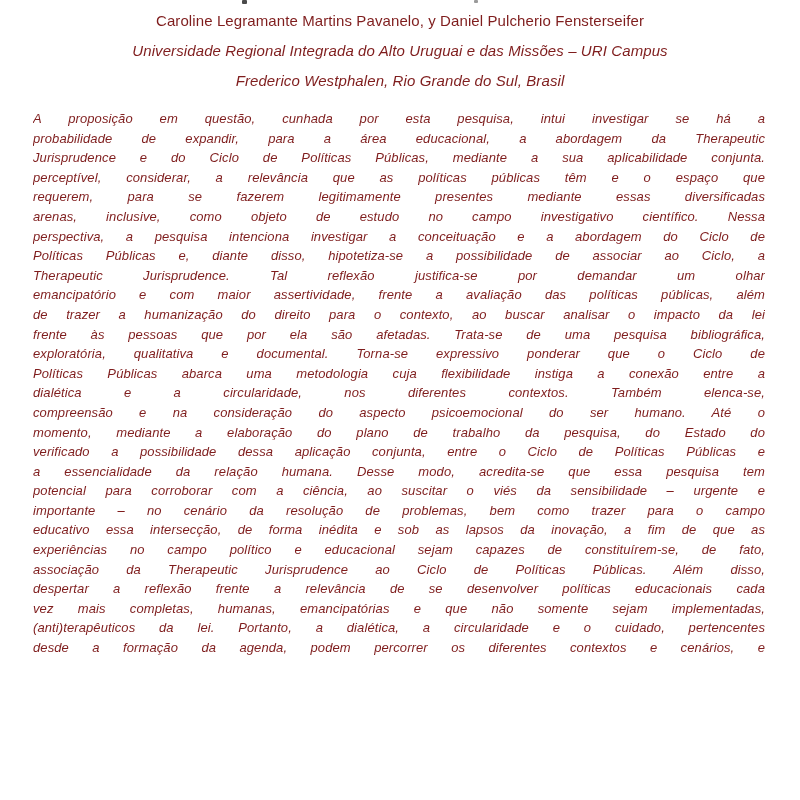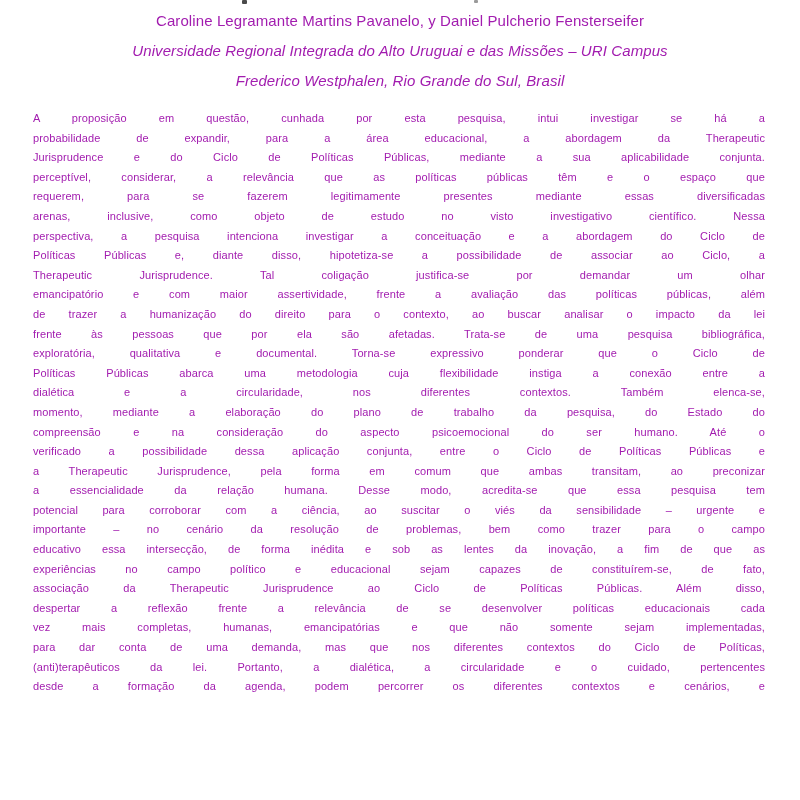--- a/index.html
+++ b/index.html
@@ -5,21 +5,21 @@
   html, body { margin: 0; padding: 0; }
   body {
     width: 800px; height: 800px;
     background: #ffffff;
     overflow: hidden;
   }
   .page {
     position: relative;
     width: 800px; height: 800px;
     background: #ffffff;
-    color: #a21caf;
+    color: #7f1d1d;
     font-family: "Liberation Sans", sans-serif;
     filter: blur(0.3px);
   }
   
   .remnant {
     position: absolute;
     top: 0;
     border-radius: 1px;
   }
   .remnant.r1 { left: 242px; width: 5px; height: 4px; background: #4a4a4a; }
@@ -41,25 +41,26 @@
 
   .abstract {
     position: absolute;
     top: 109px;
     left: 33px;
     width: 732px;
   }
   .bline {
     height: 19.6px;
     line-height: 19.6px;
-    font-size: 11px;
+    font-size: 13px;
     text-align: justify;
     text-align-last: justify;
     overflow: hidden;
     letter-spacing: 0.1px;
+    font-style: italic;
   }
 </style>
 </head>
 <body>
 
 <div class="page">
 
   <div class="remnant r1"></div>
   <div class="remnant r2"></div>
 
@@ -68,40 +69,38 @@
     <div class="hline italic">Universidade Regional Integrada do Alto Uruguai e das Missões – URI Campus</div>
     <div class="hline italic">Frederico Westphalen, Rio Grande do Sul, Brasil</div>
   </div>
 
   <div class="abstract">
       <div class="bline">A proposição em questão, cunhada por esta pesquisa, intui investigar se há a</div>
       <div class="bline">probabilidade de expandir, para a área educacional, a abordagem da Therapeutic</div>
       <div class="bline">Jurisprudence e do Ciclo de Políticas Públicas, mediante a sua aplicabilidade conjunta.</div>
       <div class="bline">perceptível, considerar, a relevância que as políticas públicas têm e o espaço que</div>
       <div class="bline">requerem, para se fazerem legitimamente presentes mediante essas diversificadas</div>
-      <div class="bline">arenas, inclusive, como objeto de estudo no visto investigativo científico. Nessa</div>
+      <div class="bline">arenas, inclusive, como objeto de estudo no campo investigativo científico. Nessa</div>
       <div class="bline">perspectiva, a pesquisa intenciona investigar a conceituação e a abordagem do Ciclo de</div>
       <div class="bline">Políticas Públicas e, diante disso, hipotetiza-se a possibilidade de associar ao Ciclo, a</div>
-      <div class="bline">Therapeutic Jurisprudence. Tal coligação justifica-se por demandar um olhar</div>
+      <div class="bline">Therapeutic Jurisprudence. Tal reflexão justifica-se por demandar um olhar</div>
       <div class="bline">emancipatório e com maior assertividade, frente a avaliação das políticas públicas, além</div>
       <div class="bline">de trazer a humanização do direito para o contexto, ao buscar analisar o impacto da lei</div>
       <div class="bline">frente às pessoas que por ela são afetadas. Trata-se de uma pesquisa bibliográfica,</div>
       <div class="bline">exploratória, qualitativa e documental. Torna-se expressivo ponderar que o Ciclo de</div>
       <div class="bline">Políticas Públicas abarca uma metodologia cuja flexibilidade instiga a conexão entre a</div>
       <div class="bline">dialética e a circularidade, nos diferentes contextos. Também elenca-se,</div>
+      <div class="bline">compreensão e na consideração do aspecto psicoemocional do ser humano. Até o</div>
       <div class="bline">momento, mediante a elaboração do plano de trabalho da pesquisa, do Estado do</div>
-      <div class="bline">compreensão e na consideração do aspecto psicoemocional do ser humano. Até o</div>
       <div class="bline">verificado a possibilidade dessa aplicação conjunta, entre o Ciclo de Políticas Públicas e</div>
-      <div class="bline">a Therapeutic Jurisprudence, pela forma em comum que ambas transitam, ao preconizar</div>
       <div class="bline">a essencialidade da relação humana. Desse modo, acredita-se que essa pesquisa tem</div>
       <div class="bline">potencial para corroborar com a ciência, ao suscitar o viés da sensibilidade – urgente e</div>
       <div class="bline">importante – no cenário da resolução de problemas, bem como trazer para o campo</div>
-      <div class="bline">educativo essa intersecção, de forma inédita e sob as lentes da inovação, a fim de que as</div>
+      <div class="bline">educativo essa intersecção, de forma inédita e sob as lapsos da inovação, a fim de que as</div>
       <div class="bline">experiências no campo político e educacional sejam capazes de constituírem-se, de fato,</div>
       <div class="bline">associação da Therapeutic Jurisprudence ao Ciclo de Políticas Públicas. Além disso,</div>
       <div class="bline">despertar a reflexão frente a relevância de se desenvolver políticas educacionais cada</div>
       <div class="bline">vez mais completas, humanas, emancipatórias e que não somente sejam implementadas,</div>
-      <div class="bline">para dar conta de uma demanda, mas que nos diferentes contextos do Ciclo de Políticas,</div>
       <div class="bline">(anti)terapêuticos da lei. Portanto, a dialética, a circularidade e o cuidado, pertencentes</div>
       <div class="bline">desde a formação da agenda, podem percorrer os diferentes contextos e cenários, e</div>
     </div>
 
 </div>
 
 </body></html>

